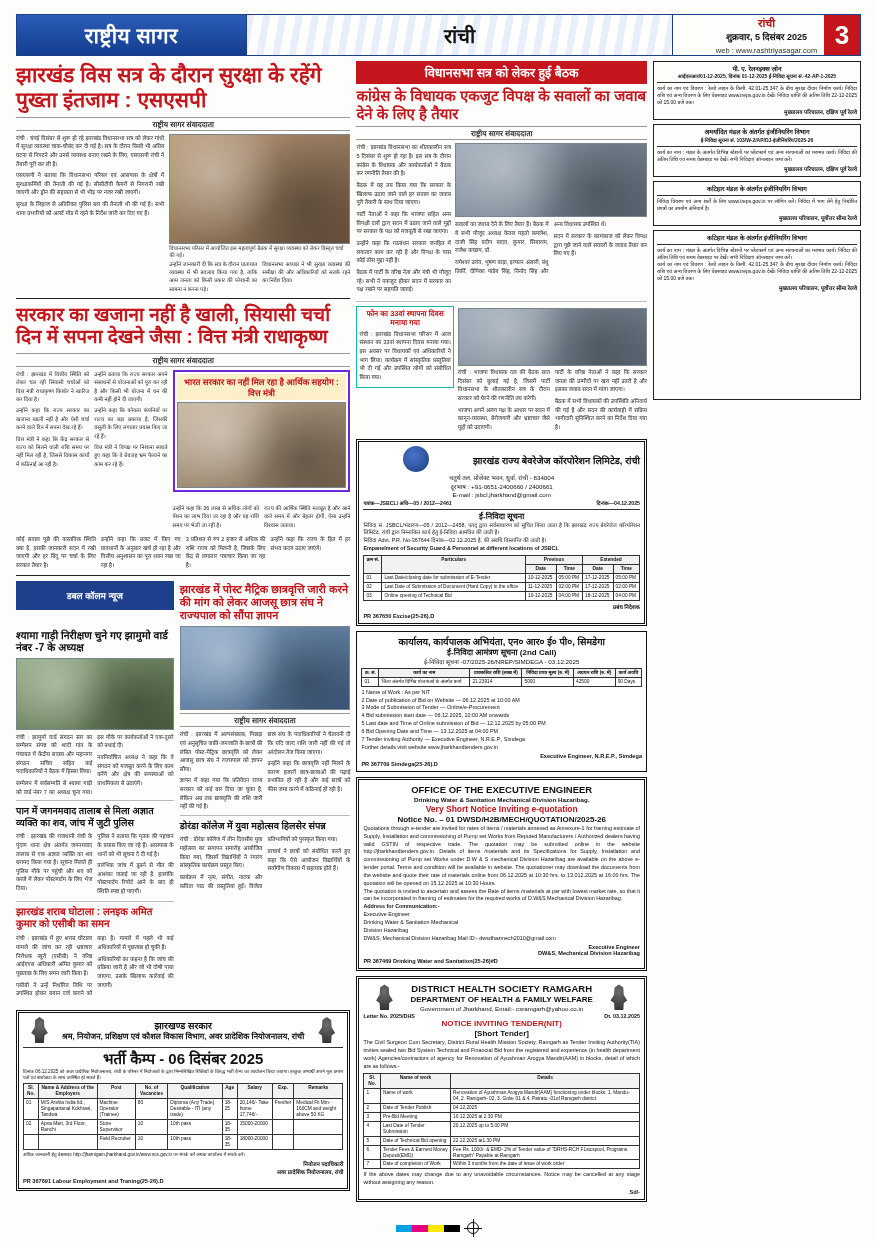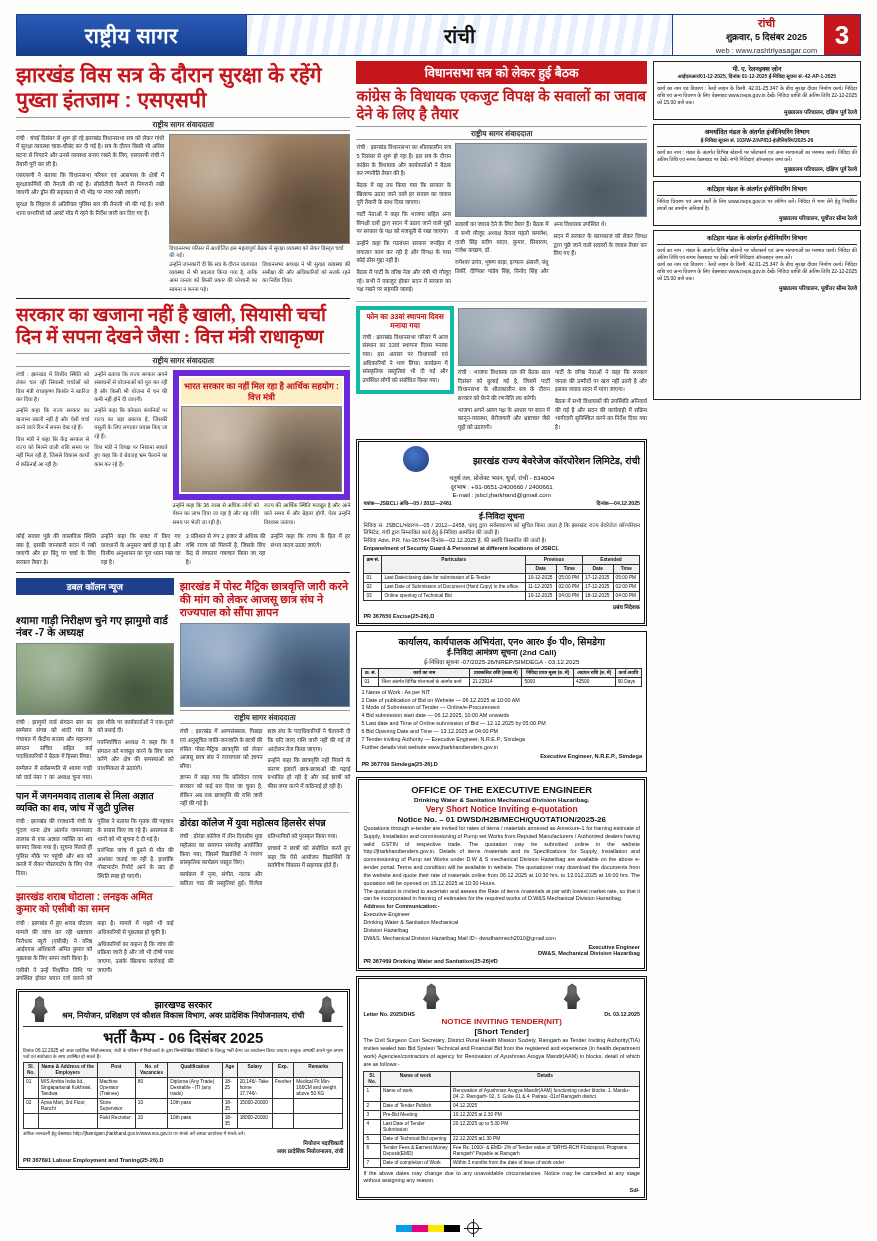--- a/index.html
+++ b/index.html
@@ -156,21 +156,21 @@
     background: radial-gradient(circle at 40% 35%, #4a76c9, #1b3d80);
     margin: 0 auto 2px auto;
   }
 
   .mini-ad { border: 1px solid #222; padding: 3px; margin-bottom: 4px; }
   .mini-ad .t { text-align:center; font-weight:bold; font-size:6.4px; line-height:1.3;}
   .mini-ad .b { font-size:5px; line-height:1.4; text-align:justify; }
 
   .colhead {
     background:#1d3f8c; color:#fff; font-weight:bold; font-size:9px;
-    text-align:center; padding:2px 0; margin-bottom:19px;
+    text-align:center; padding:8px 0; margin-bottom:19px;
   }
 
   .footer-bar {
     position:absolute; left:16px; right:16px; bottom:4px;
     display:flex; align-items:center; justify-content:center; gap:4px;
   }
   .cmyk { display:flex; }
   .cmyk i { width:16px; height:7px; display:block; }
 
   .crossmark { width:18px; height:18px; position:relative; }
@@ -224,35 +224,35 @@
               <p>उन्होंने जानकारी दी कि सत्र के दौरान यातायात व्यवस्था में भी बदलाव किया गया है, ताकि आम जनता को किसी प्रकार की परेशानी का सामना न करना पड़े।</p>
               <p>विधानसभा अध्यक्ष ने भी सुरक्षा व्यवस्था की समीक्षा की और अधिकारियों को सतर्क रहने का निर्देश दिया।</p>
             </div>
           </div>
         </div>
       </div>
 
       <div class="rule"></div>
 
       <div>
-        <h1 class="hl red" style="font-size:19px;font-family:Liberation Serif, serif;">सरकार का खजाना नहीं है खाली, सियासी चर्चा दिन में सपना देखने जैसा : वित्त मंत्री राधाकृष्ण</h1>
+        <h1 class="hl red" style="font-size:19px;">सरकार का खजाना नहीं है खाली, सियासी चर्चा दिन में सपना देखने जैसा : वित्त मंत्री राधाकृष्ण</h1>
         <div class="byline">राष्ट्रीय सागर संवाददाता</div>
         <div style="display:flex; gap:5px;">
           <div style="width:46%;">
             <div class="txt c2" style="font-size:5.4px;">
               <p>रांची : झारखंड में वित्तीय स्थिति को लेकर चल रही सियासी चर्चाओं को वित्त मंत्री राधाकृष्ण किशोर ने खारिज कर दिया है।</p>
               <p>उन्होंने कहा कि राज्य सरकार का खजाना खाली नहीं है और ऐसी चर्चा करने वाले दिन में सपना देख रहे हैं।</p>
               <p>वित्त मंत्री ने कहा कि केंद्र सरकार से राज्य को मिलने वाली राशि समय पर नहीं मिल रही है, जिससे विकास कार्यों में कठिनाई आ रही है।</p>
               <p>उन्होंने बताया कि राज्य सरकार अपने संसाधनों से योजनाओं को पूरा कर रही है और किसी भी योजना में धन की कमी नहीं होने दी जाएगी।</p>
               <p>उन्होंने कहा कि कोयला कंपनियों पर राज्य का बड़ा बकाया है, जिसकी वसूली के लिए लगातार प्रयास किए जा रहे हैं।</p>
               <p>वित्त मंत्री ने विपक्ष पर निशाना साधते हुए कहा कि वे बेवजह भ्रम फैलाने का काम कर रहे हैं।</p>
             </div>
           </div>
           <div style="width:54%;">
-            <div style="border:6px solid #6d28d9; padding:2px; margin-bottom:1px;">
+            <div style="border:2px solid #6d28d9; padding:2px; margin-bottom:12px;">
               <div style="background:#fdf0c8; color:#c4161c; font-weight:bold; font-size:8.5px; text-align:center; padding:2px;">भारत सरकार का नहीं मिल रहा है आर्थिक सहयोग : वित्त मंत्री</div>
               <div class="photo portrait" style="height:86px; margin-top:2px;"></div>
             </div>
             <div class="txt c2" style="font-size:5.4px;">
               <p>उन्होंने कहा कि 36 लाख से अधिक लोगों को पेंशन का लाभ दिया जा रहा है और यह राशि समय पर भेजी जा रही है।</p>
               <p>राज्य की आर्थिक स्थिति मजबूत है और आने वाले समय में और बेहतर होगी, ऐसा उन्होंने विश्वास जताया।</p>
             </div>
           </div>
         </div>
         <div class="txt c4" style="margin-top:3px;">
@@ -304,21 +304,21 @@
           <div class="rule-thin"></div>
           <h2 class="sub" style="font-size:9.5px; color:#111;">डोरंडा कॉलेज में युवा महोत्सव हिलसेर संपन्न</h2>
           <div class="txt c2">
             <p>रांची : डोरंडा कॉलेज में तीन दिवसीय युवा महोत्सव का समापन समारोह आयोजित किया गया, जिसमें विद्यार्थियों ने रंगारंग सांस्कृतिक कार्यक्रम प्रस्तुत किए।</p>
             <p>कार्यक्रम में नृत्य, संगीत, नाटक और कविता पाठ की प्रस्तुतियां हुईं। विजेता प्रतिभागियों को पुरस्कृत किया गया।</p>
             <p>प्राचार्य ने छात्रों को संबोधित करते हुए कहा कि ऐसे आयोजन विद्यार्थियों के सर्वांगीण विकास में सहायक होते हैं।</p>
           </div>
         </div>
       </div>
 
-      <div class="adbox dbl" style="margin-top:6px;">
+      <div class="adbox dbl" style="margin-top:12px;">
         <div style="display:flex; align-items:center; justify-content:center; gap:6px;">
           <div class="emblem"></div>
           <div style="text-align:center;">
             <div class="ad-head big">झारखण्ड सरकार</div>
             <div class="ad-head">श्रम, नियोजन, प्रशिक्षण एवं कौशल विकास विभाग, अवर प्रादेशिक नियोजनालय, रांची</div>
           </div>
           <div class="emblem"></div>
         </div>
         <div class="ad-line"></div>
         <div class="ad-head" style="font-size:15px;">भर्ती कैम्प - 06 दिसंबर 2025</div>
@@ -401,21 +401,21 @@
             <p>रामेश्वर उरांव, भूषण बाड़ा, इरफान अंसारी, बंधु तिर्की, दीपिका पांडेय सिंह, विनोद सिंह और अन्य विधायक उपस्थित थे।</p>
             <p>सदन में सरकार के कामकाज को लेकर विपक्ष द्वारा पूछे जाने वाले सवालों के जवाब तैयार कर लिए गए हैं।</p>
           </div>
         </div>
       </div>
 
       <div class="rule-thin"></div>
 
       <div style="display:flex; gap:4px;">
         <div style="width:34%;">
-          <div style="border:4px solid #14b8a6; padding:2px;">
+          <div style="border:1px solid #14b8a6; padding:2px;">
             <div style="font-weight:bold; font-size:7.5px; color:#c4161c; text-align:center; line-height:1.25;">फोन का 33वां स्थापना दिवस मनाया गया</div>
             <div class="txt" style="margin-top:2px;">
               <p>रांची : झारखंड विधानसभा परिसर में आज संस्थान का 33वां स्थापना दिवस मनाया गया। इस अवसर पर विधायकों एवं अधिकारियों ने भाग लिया। कार्यक्रम में सांस्कृतिक प्रस्तुतियां भी दी गईं और उपस्थित लोगों को संबोधित किया गया।</p>
             </div>
           </div>
         </div>
         <div style="width:66%;">
           <div class="photo" style="height:58px; margin:2px 0;"></div>
           <div class="txt c2">
             <p>रांची : भाजपा विधायक दल की बैठक सात दिसंबर को बुलाई गई है, जिसमें पार्टी विधानसभा के शीतकालीन सत्र के दौरान सरकार को घेरने की रणनीति तय करेगी।</p>
@@ -538,20 +538,25 @@
         <div class="ad-body">Division Hazaribag</div>
         <div class="ad-body">DW&amp;S, Mechanical Division Hazaribag  Mail ID:- dwsdhazmech2010@gmail.com</div>
         <div class="sig" style="white-space:pre-line;">Executive Engineer
 DW&amp;S, Mechanical Division Hazaribag</div>
         <div class="prnum">PR 367469 Drinking Water and Sanitation(25-26)#D</div>
       </div>
 
       <div class="adbox dbl">
         <div style="display:flex; align-items:center; justify-content:center; gap:5px;">
           <div class="emblem"></div>
+          <div style="text-align:center;">
+            <div class="ad-head big">DISTRICT HEALTH SOCIETY RAMGARH</div>
+            <div class="ad-head">DEPARTMENT OF HEALTH &amp; FAMILY WELFARE</div>
+            <div class="ad-sub">Government of Jharkhand, Email:- csramgarh@yahoo.co.in</div>
+          </div>
           <div class="emblem"></div>
         </div>
         <div style="display:flex; justify-content:space-between; font-size:5.4px; font-weight:bold;">
           <span>Letter No. 2025/DHS</span>
           <span>Dt. 03.12.2025</span>
         </div>
         <div class="ad-head ad-title-red">NOTICE INVITING TENDER(NIT)</div>
         <div class="ad-head">[Short Tender]</div>
         <div class="ad-body">The Civil Surgeon Cum Secretary, District Rural Health Mission Society, Ramgarh as Tender Inviting Authority(TIA) invites sealed two Bid System Technical and Financial Bid from the registered and experience (in health department work) Agencies/contractors of agency for Renovation of Ayushman Arogya Mandir(AAM) in blocks, detail of which are as follows:-</div>
         <table class="adt">

